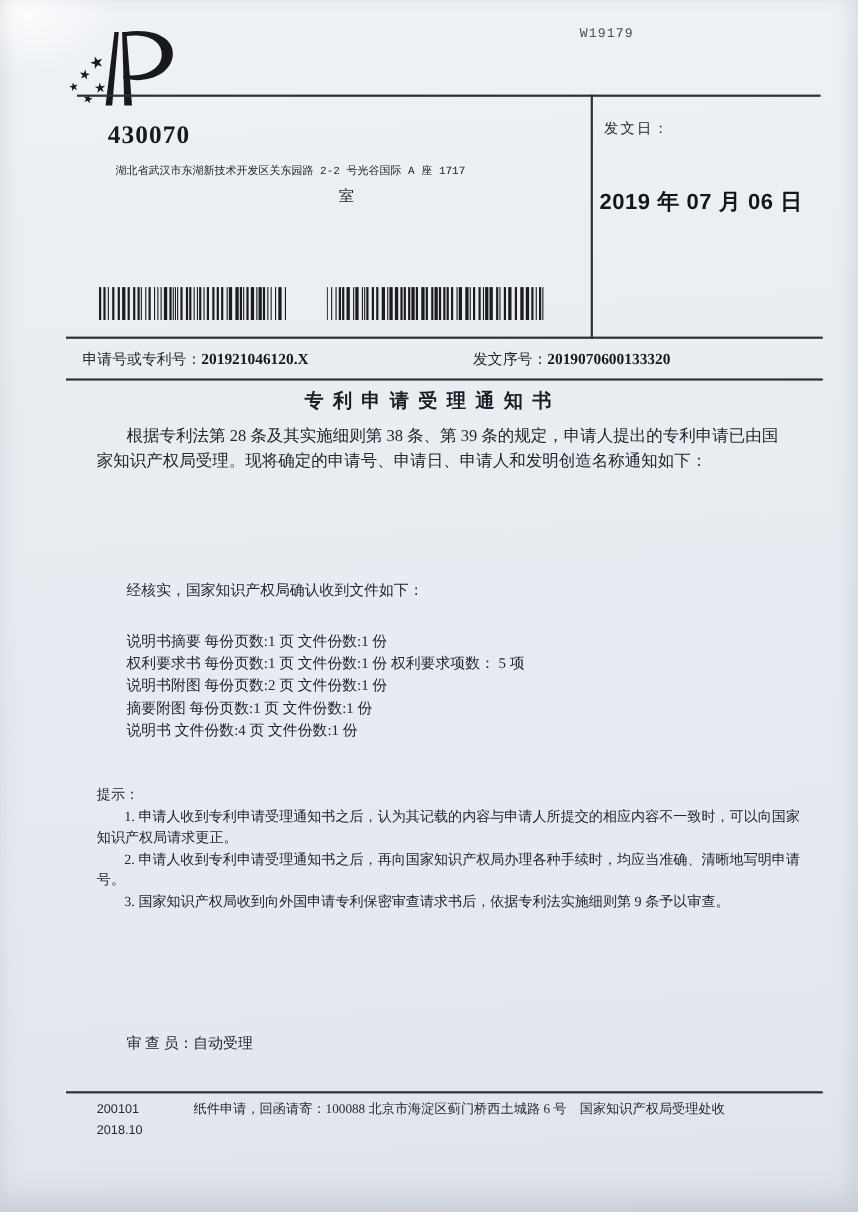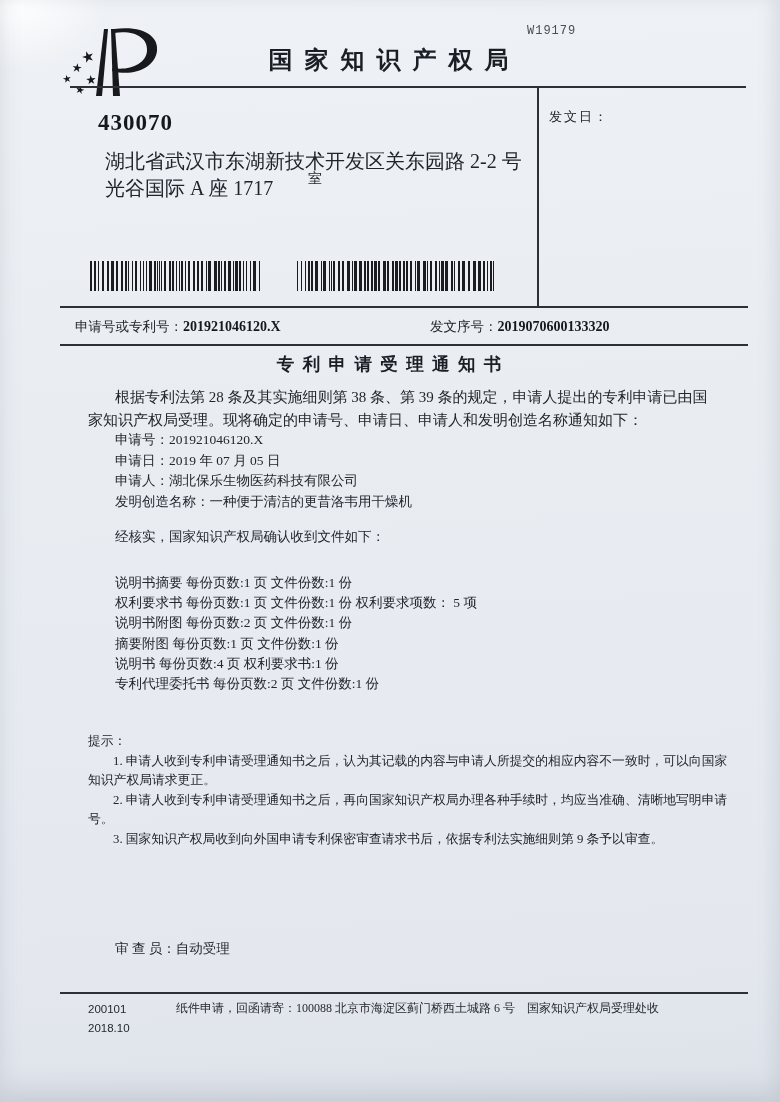--- a/index.html
+++ b/index.html
@@ -18,21 +18,21 @@
   .abs{position:absolute;}
   .rule{position:absolute;background:#2d3036;height:2px;}
   .vrule{position:absolute;background:#2d3036;width:2px;}
 
   .header-title{top:44px;left:0;width:780px;text-align:center;
     font-size:24px;font-weight:bold;letter-spacing:3px;color:#1b1e24;}
   .watermark{left:527px;top:24px;font-family:"Liberation Mono","DejaVu Sans Mono",monospace;
     font-size:12px;color:#4a4e55;letter-spacing:1px;}
 
   .postcode{left:98px;top:110px;font-size:23px;font-weight:bold;letter-spacing:1px;color:#15181d;}
-  .addr1{left:105px;top:148px;width:425px;font-size:20px;color:#21242b;}
+  .addr1{left:105px;top:148px;width:425px;font-size:10px;color:#21242b;font-family:Liberation Mono, monospace;}
   .addr2{left:105px;top:170px;width:420px;text-align:center;font-size:14px;}
   .agency{left:105px;top:196px;width:440px;font-size:14px;}
 
   .date-label{left:549px;top:108px;font-size:13px;letter-spacing:2px;font-family:Liberation Serif, serif;}
   .date-value{left:545px;top:170px;font-family:"Liberation Sans","DejaVu Sans",sans-serif;
     font-size:20px;font-weight:bold;letter-spacing:.5px;color:#14161a;}
 
   .barcode{position:absolute;top:261px;height:30px;overflow:hidden;white-space:nowrap;}
   .barcode span{display:inline-block;height:100%;background:#1a1c21;vertical-align:top;}
 
@@ -41,21 +41,21 @@
   .refline b{font-size:14px;color:#15181d;}
 
   .doc-title{top:352px;left:0;width:780px;text-align:center;
     font-size:17.5px;font-weight:bold;letter-spacing:2px;color:#1b1e24;}
 
   .intro{left:88px;top:386px;width:634px;font-size:15px;line-height:23px;text-indent:27px;}
   .fields{left:115px;top:430px;font-size:13.5px;line-height:20.5px;}
   .confirm{left:115px;top:528px;font-size:13.5px;}
   .doclist{left:115px;top:549px;font-size:13.5px;line-height:20.2px;margin-top:24px;}
 
-  .tips{left:88px;top:732px;width:648px;font-size:12.8px;line-height:19.6px;}
+  .tips{left:88px;top:713px;width:648px;font-size:12.8px;line-height:19.6px;}
   .tips p{margin:0;text-indent:25px;}
   .tips .tips-head{text-indent:0;}
 
   .examiner{left:115px;top:940px;font-size:13.5px;}
   .dept{left:412px;top:940px;font-size:13.5px;}
 
   .footer{left:88px;top:1000px;width:644px;font-size:12px;line-height:17.5px;color:#26292f;}
   .footer .frow{display:flex;align-items:flex-start;}
   .footer .code{width:88px;flex:none;font-family:"Liberation Sans","DejaVu Sans",sans-serif;font-size:11.5px;padding-top:1px;}
   .footer .note{flex:1;}
@@ -73,61 +73,54 @@
       <path d="M62,5 C92,1 107,13 105,27 C103,44 81,53 60,47 L60.5,44 C77,47 94,40 95,27 C96,14 83,6 62,9 Z"></path>
 
       <polygon transform="translate(15,55) scale(4.2) rotate(-12)" points="0,-1 0.22,-0.31 0.95,-0.31 0.36,0.12 0.59,0.81 0,0.38 -0.59,0.81 -0.36,0.12 -0.95,-0.31 -0.22,-0.31"></polygon>
       <polygon transform="translate(25,44) scale(4.8) rotate(8)" points="0,-1 0.22,-0.31 0.95,-0.31 0.36,0.12 0.59,0.81 0,0.38 -0.59,0.81 -0.36,0.12 -0.95,-0.31 -0.22,-0.31"></polygon>
       <polygon transform="translate(36,33) scale(6) rotate(-18)" points="0,-1 0.22,-0.31 0.95,-0.31 0.36,0.12 0.59,0.81 0,0.38 -0.59,0.81 -0.36,0.12 -0.95,-0.31 -0.22,-0.31"></polygon>
       <polygon transform="translate(28,66) scale(4.4) rotate(14)" points="0,-1 0.22,-0.31 0.95,-0.31 0.36,0.12 0.59,0.81 0,0.38 -0.59,0.81 -0.36,0.12 -0.95,-0.31 -0.22,-0.31"></polygon>
       <polygon transform="translate(39,56) scale(5) rotate(-6)" points="0,-1 0.22,-0.31 0.95,-0.31 0.36,0.12 0.59,0.81 0,0.38 -0.59,0.81 -0.36,0.12 -0.95,-0.31 -0.22,-0.31"></polygon>
     </g>
   </svg>
 
-  <div class="abs header-title">国 家 知 识 产 权 局</div>
   <div class="abs watermark">W19179</div>
 
   <div class="rule" style="left:70px;top:86px;width:676px"></div>
   <div class="vrule" style="left:537px;top:86px;height:222px"></div>
   <div class="rule" style="left:60px;top:306px;width:688px"></div>
   <div class="rule" style="left:60px;top:344px;width:688px"></div>
 
   <div class="abs postcode">430070</div>
   <div class="abs addr1">湖北省武汉市东湖新技术开发区关东园路 2-2 号光谷国际 A 座 1717</div>
   <div class="abs addr2">室</div>
 
   <div class="abs date-label">发文日：</div>
+  <div class="abs date-value">2019 年 07 月 06 日</div>
 
   <div class="barcode" style="left:90px;width:174px"><span style="width:2px;margin-right:2px"></span><span style="width:2px;margin-right:2px"></span><span style="width:1px;margin-right:3px"></span><span style="width:2px;margin-right:3px"></span><span style="width:2px;margin-right:2px"></span><span style="width:3px;margin-right:2px"></span><span style="width:2px;margin-right:3px"></span><span style="width:2px;margin-right:2px"></span><span style="width:2px;margin-right:1px"></span><span style="width:1px;margin-right:3px"></span><span style="width:1px;margin-right:2px"></span><span style="width:2px;margin-right:3px"></span><span style="width:1px;margin-right:2px"></span><span style="width:1px;margin-right:2px"></span><span style="width:1px;margin-right:2px"></span><span style="width:3px;margin-right:2px"></span><span style="width:2px;margin-right:1px"></span><span style="width:1px;margin-right:1px"></span><span style="width:1px;margin-right:1px"></span><span style="width:1px;margin-right:2px"></span><span style="width:2px;margin-right:3px"></span><span style="width:2px;margin-right:1px"></span><span style="width:2px;margin-right:2px"></span><span style="width:1px;margin-right:2px"></span><span style="width:1px;margin-right:1px"></span><span style="width:2px;margin-right:2px"></span><span style="width:1px;margin-right:2px"></span><span style="width:2px;margin-right:3px"></span><span style="width:2px;margin-right:2px"></span><span style="width:2px;margin-right:2px"></span><span style="width:2px;margin-right:3px"></span><span style="width:1px;margin-right:1px"></span><span style="width:3px;margin-right:3px"></span><span style="width:3px;margin-right:1px"></span><span style="width:2px;margin-right:1px"></span><span style="width:1px;margin-right:2px"></span><span style="width:2px;margin-right:2px"></span><span style="width:3px;margin-right:2px"></span><span style="width:1px;margin-right:1px"></span><span style="width:3px;margin-right:1px"></span><span style="width:2px;margin-right:2px"></span><span style="width:1px;margin-right:2px"></span><span style="width:1px;margin-right:3px"></span><span style="width:1px;margin-right:2px"></span><span style="width:3px;margin-right:3px"></span><span style="width:1px;margin-right:2px"></span></div>
   <div class="barcode" style="left:297px;width:204px"><span style="width:1px;margin-right:3px"></span><span style="width:1px;margin-right:3px"></span><span style="width:1px;margin-right:2px"></span><span style="width:2px;margin-right:1px"></span><span style="width:2px;margin-right:2px"></span><span style="width:3px;margin-right:3px"></span><span style="width:1px;margin-right:1px"></span><span style="width:3px;margin-right:3px"></span><span style="width:1px;margin-right:1px"></span><span style="width:1px;margin-right:1px"></span><span style="width:2px;margin-right:3px"></span><span style="width:2px;margin-right:2px"></span><span style="width:2px;margin-right:3px"></span><span style="width:3px;margin-right:2px"></span><span style="width:1px;margin-right:1px"></span><span style="width:3px;margin-right:2px"></span><span style="width:3px;margin-right:2px"></span><span style="width:2px;margin-right:1px"></span><span style="width:2px;margin-right:2px"></span><span style="width:2px;margin-right:1px"></span><span style="width:3px;margin-right:1px"></span><span style="width:2px;margin-right:3px"></span><span style="width:3px;margin-right:1px"></span><span style="width:2px;margin-right:3px"></span><span style="width:2px;margin-right:1px"></span><span style="width:3px;margin-right:1px"></span><span style="width:2px;margin-right:2px"></span><span style="width:2px;margin-right:1px"></span><span style="width:2px;margin-right:2px"></span><span style="width:2px;margin-right:3px"></span><span style="width:1px;margin-right:1px"></span><span style="width:3px;margin-right:3px"></span><span style="width:3px;margin-right:1px"></span><span style="width:1px;margin-right:2px"></span><span style="width:2px;margin-right:3px"></span><span style="width:2px;margin-right:2px"></span><span style="width:1px;margin-right:1px"></span><span style="width:3px;margin-right:1px"></span><span style="width:3px;margin-right:3px"></span><span style="width:2px;margin-right:1px"></span><span style="width:1px;margin-right:3px"></span><span style="width:2px;margin-right:2px"></span><span style="width:3px;margin-right:3px"></span><span style="width:2px;margin-right:3px"></span><span style="width:3px;margin-right:2px"></span><span style="width:3px;margin-right:2px"></span><span style="width:2px;margin-right:2px"></span><span style="width:1px;margin-right:2px"></span><span style="width:2px;margin-right:1px"></span><span style="width:1px;margin-right:3px"></span></div>
 
   <div class="abs refline">
     <span>申请号或专利号：</span><b>201921046120.X</b>
     <span class="grp2"><span>发文序号：</span><b>2019070600133320</b></span>
   </div>
 
   <div class="abs doc-title">专 利 申 请 受 理 通 知 书</div>
 
   <div class="abs intro">根据专利法第 28 条及其实施细则第 38 条、第 39 条的规定，申请人提出的专利申请已由国家知识产权局受理。现将确定的申请号、申请日、申请人和发明创造名称通知如下：</div>
 
-  <div class="abs fields">
-    <div><span>申请号：</span><span>201921046120.X</span></div>
-    <div><span>申请日：</span><span>2019 年 07 月 05 日</span></div>
-    <div><span>申请人：</span><span>湖北保乐生物医药科技有限公司</span></div>
-    <div><span>发明创造名称：</span><span>一种便于清洁的更昔洛韦用干燥机</span></div>
-  </div>
 
   <div class="abs confirm">经核实，国家知识产权局确认收到文件如下：</div>
   <div class="abs doclist">
     <div>说明书摘要  每份页数:1 页  文件份数:1 份</div>
     <div>权利要求书  每份页数:1 页  文件份数:1 份  权利要求项数：  5 项</div>
     <div>说明书附图  每份页数:2 页  文件份数:1 份</div>
     <div>摘要附图  每份页数:1 页  文件份数:1 份</div>
-    <div>说明书  每份页数:4 页  权利要求书:1 份</div>
-    <div>专利代理委托书  每份页数:2 页  文件份数:1 份</div>
+    <div>说明书  文件份数:4 页  文件份数:1 份</div>
   </div>
 
   <div class="abs tips">
     <p class="tips-head">提示：</p>
     <p>1. 申请人收到专利申请受理通知书之后，认为其记载的内容与申请人所提交的相应内容不一致时，可以向国家知识产权局请求更正。</p>
     <p>2. 申请人收到专利申请受理通知书之后，再向国家知识产权局办理各种手续时，均应当准确、清晰地写明申请号。</p>
     <p>3. 国家知识产权局收到向外国申请专利保密审查请求书后，依据专利法实施细则第 9 条予以审查。</p>
   </div>
 
   <div class="abs examiner">

